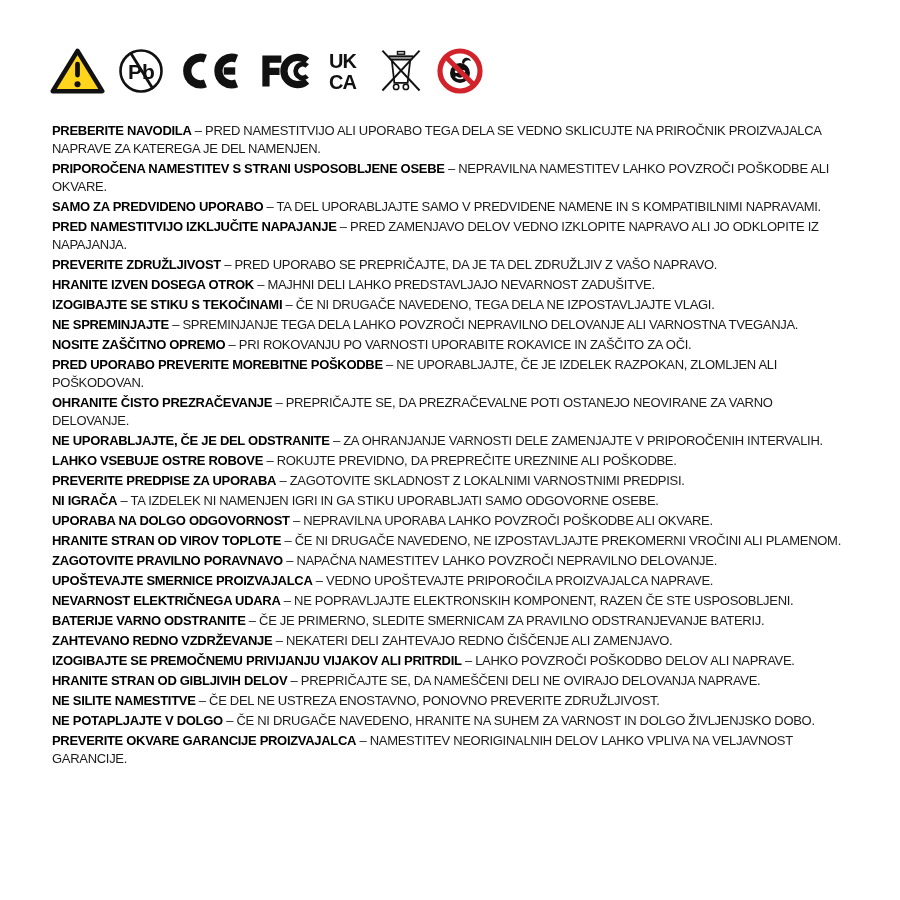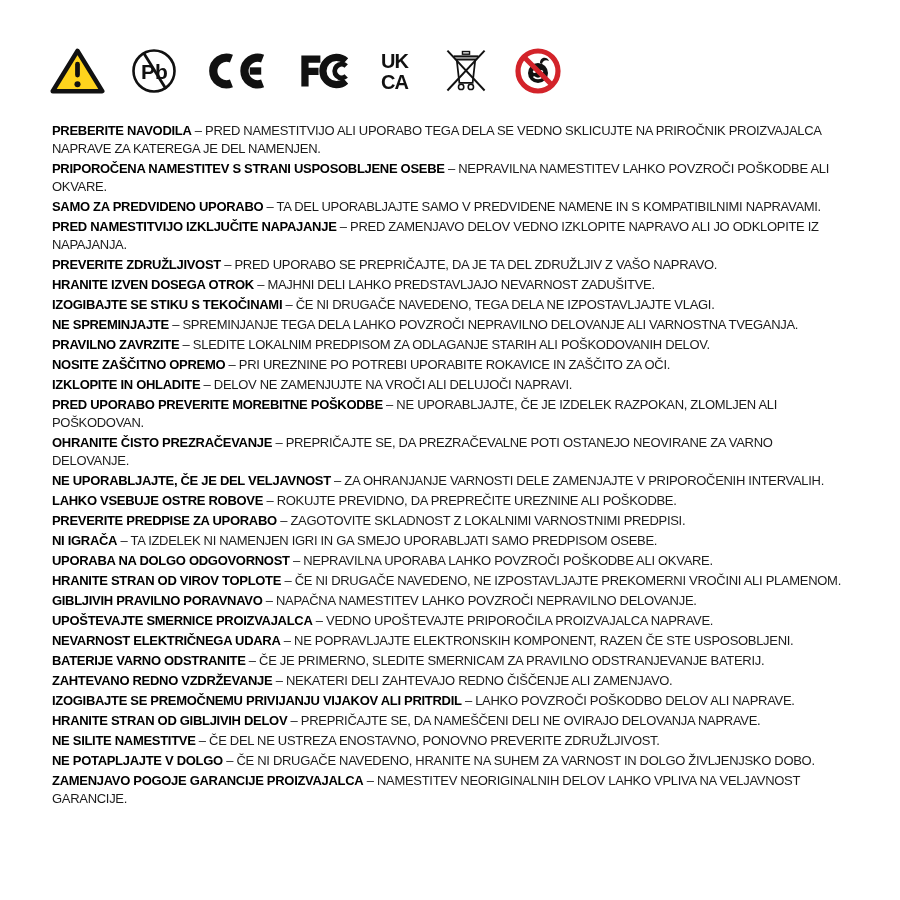--- a/index.html
+++ b/index.html
@@ -3,21 +3,21 @@
 <meta charset="utf-8">
 <style>
   html, body { margin:0; padding:0; }
   body {
     width:900px; height:900px; background:#ffffff; overflow:hidden;
     font-family:"Liberation Sans", sans-serif; color:#161616;
     -webkit-font-smoothing:antialiased;
   }
   .page { position:relative; width:900px; height:900px; }
   .icon-row {
-    display:flex; align-items:center; gap:26px;
+    display:flex; align-items:center; gap:13px;
     padding:46px 0 0 50px; height:50px;
   }
   .icon-row svg { display:block; flex:0 0 auto; }
   .warnings {
     margin:26px 48px 0 50px;
     font-size:13px; line-height:18px; letter-spacing:-0.3px;
     color:#1b1b1b;
   }
   .warning-item { margin:2px; }
   .w-title { font-weight:700; color:#000000; }
@@ -92,57 +92,55 @@
     <p class="warning-item"><b class="w-title">PRED NAMESTITVIJO IZKLJUČITE NAPAJANJE</b><span class="w-text"> – PRED ZAMENJAVO DELOV VEDNO IZKLOPITE NAPRAVO ALI JO ODKLOPITE IZ NAPAJANJA.</span></p>
 
     <p class="warning-item"><b class="w-title">PREVERITE ZDRUŽLJIVOST</b><span class="w-text"> – PRED UPORABO SE PREPRIČAJTE, DA JE TA DEL ZDRUŽLJIV Z VAŠO NAPRAVO.</span></p>
 
     <p class="warning-item"><b class="w-title">HRANITE IZVEN DOSEGA OTROK</b><span class="w-text"> – MAJHNI DELI LAHKO PREDSTAVLJAJO NEVARNOST ZADUŠITVE.</span></p>
 
     <p class="warning-item"><b class="w-title">IZOGIBAJTE SE STIKU S TEKOČINAMI</b><span class="w-text"> – ČE NI DRUGAČE NAVEDENO, TEGA DELA NE IZPOSTAVLJAJTE VLAGI.</span></p>
 
     <p class="warning-item"><b class="w-title">NE SPREMINJAJTE</b><span class="w-text"> – SPREMINJANJE TEGA DELA LAHKO POVZROČI NEPRAVILNO DELOVANJE ALI VARNOSTNA TVEGANJA.</span></p>
 
-    <p class="warning-item"><b class="w-title">PRAVILNO ZAVRZITE</b><span class="w-text"> – SLEDITE LOKALNIM PREDPISOM ZA ODLAGANJE STARIH ALI POŠKODOVANIH DELOV.</span></p>
 
-    <p class="warning-item"><b class="w-title">NOSITE ZAŠČITNO OPREMO</b><span class="w-text"> – PRI UREZNINE PO POTREBI UPORABITE ROKAVICE IN ZAŠČITO ZA OČI.</span></p>
+    <p class="warning-item"><b class="w-title">NOSITE ZAŠČITNO OPREMO</b><span class="w-text"> – PRI ROKOVANJU PO VARNOSTI UPORABITE ROKAVICE IN ZAŠČITO ZA OČI.</span></p>
 
 
-    <p class="warning-item"><b class="w-title">IZKLOPITE IN OHLADITE</b><span class="w-text"> – DELOV NE ZAMENJUJTE NA VROČI ALI DELUJOČI NAPRAVI.</span></p>
 
     <p class="warning-item"><b class="w-title">PRED UPORABO PREVERITE MOREBITNE POŠKODBE</b><span class="w-text"> – NE UPORABLJAJTE, ČE JE IZDELEK RAZPOKAN, ZLOMLJEN ALI POŠKODOVAN.</span></p>
 
     <p class="warning-item"><b class="w-title">OHRANITE ČISTO PREZRAČEVANJE</b><span class="w-text"> – PREPRIČAJTE SE, DA PREZRAČEVALNE POTI OSTANEJO NEOVIRANE ZA VARNO DELOVANJE.</span></p>
 
-    <p class="warning-item"><b class="w-title">NE UPORABLJAJTE, ČE JE DEL VELJAVNOST</b><span class="w-text"> – ZA OHRANJANJE VARNOSTI DELE ZAMENJAJTE V PRIPOROČENIH INTERVALIH.</span></p>
+    <p class="warning-item"><b class="w-title">NE UPORABLJAJTE, ČE JE DEL ODSTRANITE</b><span class="w-text"> – ZA OHRANJANJE VARNOSTI DELE ZAMENJAJTE V PRIPOROČENIH INTERVALIH.</span></p>
 
     <p class="warning-item"><b class="w-title">LAHKO VSEBUJE OSTRE ROBOVE</b><span class="w-text"> – ROKUJTE PREVIDNO, DA PREPREČITE UREZNINE ALI POŠKODBE.</span></p>
 
-    <p class="warning-item"><b class="w-title">PREVERITE PREDPISE ZA UPORABO</b><span class="w-text"> – ZAGOTOVITE SKLADNOST Z LOKALNIMI VARNOSTNIMI PREDPISI.</span></p>
+    <p class="warning-item"><b class="w-title">PREVERITE PREDPISE ZA UPORABA</b><span class="w-text"> – ZAGOTOVITE SKLADNOST Z LOKALNIMI VARNOSTNIMI PREDPISI.</span></p>
 
-    <p class="warning-item"><b class="w-title">NI IGRAČA</b><span class="w-text"> – TA IZDELEK NI NAMENJEN IGRI IN GA SMEJO UPORABLJATI SAMO PREDPISOM OSEBE.</span></p>
+    <p class="warning-item"><b class="w-title">NI IGRAČA</b><span class="w-text"> – TA IZDELEK NI NAMENJEN IGRI IN GA STIKU UPORABLJATI SAMO ODGOVORNE OSEBE.</span></p>
 
     <p class="warning-item"><b class="w-title">UPORABA NA DOLGO ODGOVORNOST</b><span class="w-text"> – NEPRAVILNA UPORABA LAHKO POVZROČI POŠKODBE ALI OKVARE.</span></p>
 
     <p class="warning-item"><b class="w-title">HRANITE STRAN OD VIROV TOPLOTE</b><span class="w-text"> – ČE NI DRUGAČE NAVEDENO, NE IZPOSTAVLJAJTE PREKOMERNI VROČINI ALI PLAMENOM.</span></p>
 
-    <p class="warning-item"><b class="w-title">GIBLJIVIH PRAVILNO PORAVNAVO</b><span class="w-text"> – NAPAČNA NAMESTITEV LAHKO POVZROČI NEPRAVILNO DELOVANJE.</span></p>
+    <p class="warning-item"><b class="w-title">ZAGOTOVITE PRAVILNO PORAVNAVO</b><span class="w-text"> – NAPAČNA NAMESTITEV LAHKO POVZROČI NEPRAVILNO DELOVANJE.</span></p>
 
     <p class="warning-item"><b class="w-title">UPOŠTEVAJTE SMERNICE PROIZVAJALCA</b><span class="w-text"> – VEDNO UPOŠTEVAJTE PRIPOROČILA PROIZVAJALCA NAPRAVE.</span></p>
 
     <p class="warning-item"><b class="w-title">NEVARNOST ELEKTRIČNEGA UDARA</b><span class="w-text"> – NE POPRAVLJAJTE ELEKTRONSKIH KOMPONENT, RAZEN ČE STE USPOSOBLJENI.</span></p>
 
     <p class="warning-item"><b class="w-title">BATERIJE VARNO ODSTRANITE</b><span class="w-text"> – ČE JE PRIMERNO, SLEDITE SMERNICAM ZA PRAVILNO ODSTRANJEVANJE BATERIJ.</span></p>
 
     <p class="warning-item"><b class="w-title">ZAHTEVANO REDNO VZDRŽEVANJE</b><span class="w-text"> – NEKATERI DELI ZAHTEVAJO REDNO ČIŠČENJE ALI ZAMENJAVO.</span></p>
 
     <p class="warning-item"><b class="w-title">IZOGIBAJTE SE PREMOČNEMU PRIVIJANJU VIJAKOV ALI PRITRDIL</b><span class="w-text"> – LAHKO POVZROČI POŠKODBO DELOV ALI NAPRAVE.</span></p>
 
     <p class="warning-item"><b class="w-title">HRANITE STRAN OD GIBLJIVIH DELOV</b><span class="w-text"> – PREPRIČAJTE SE, DA NAMEŠČENI DELI NE OVIRAJO DELOVANJA NAPRAVE.</span></p>
 
     <p class="warning-item"><b class="w-title">NE SILITE NAMESTITVE</b><span class="w-text"> – ČE DEL NE USTREZA ENOSTAVNO, PONOVNO PREVERITE ZDRUŽLJIVOST.</span></p>
 
     <p class="warning-item"><b class="w-title">NE POTAPLJAJTE V DOLGO</b><span class="w-text"> – ČE NI DRUGAČE NAVEDENO, HRANITE NA SUHEM ZA VARNOST IN DOLGO ŽIVLJENJSKO DOBO.</span></p>
 
-    <p class="warning-item"><b class="w-title">ZAMENJAVO POGOJE GARANCIJE PROIZVAJALCA</b><span class="w-text"> – NAMESTITEV NEORIGINALNIH DELOV LAHKO VPLIVA NA VELJAVNOST GARANCIJE.</span></p>
+    <p class="warning-item"><b class="w-title">PREVERITE OKVARE GARANCIJE PROIZVAJALCA</b><span class="w-text"> – NAMESTITEV NEORIGINALNIH DELOV LAHKO VPLIVA NA VELJAVNOST GARANCIJE.</span></p>
   </div>
 
 </div>
 
 </body></html>

